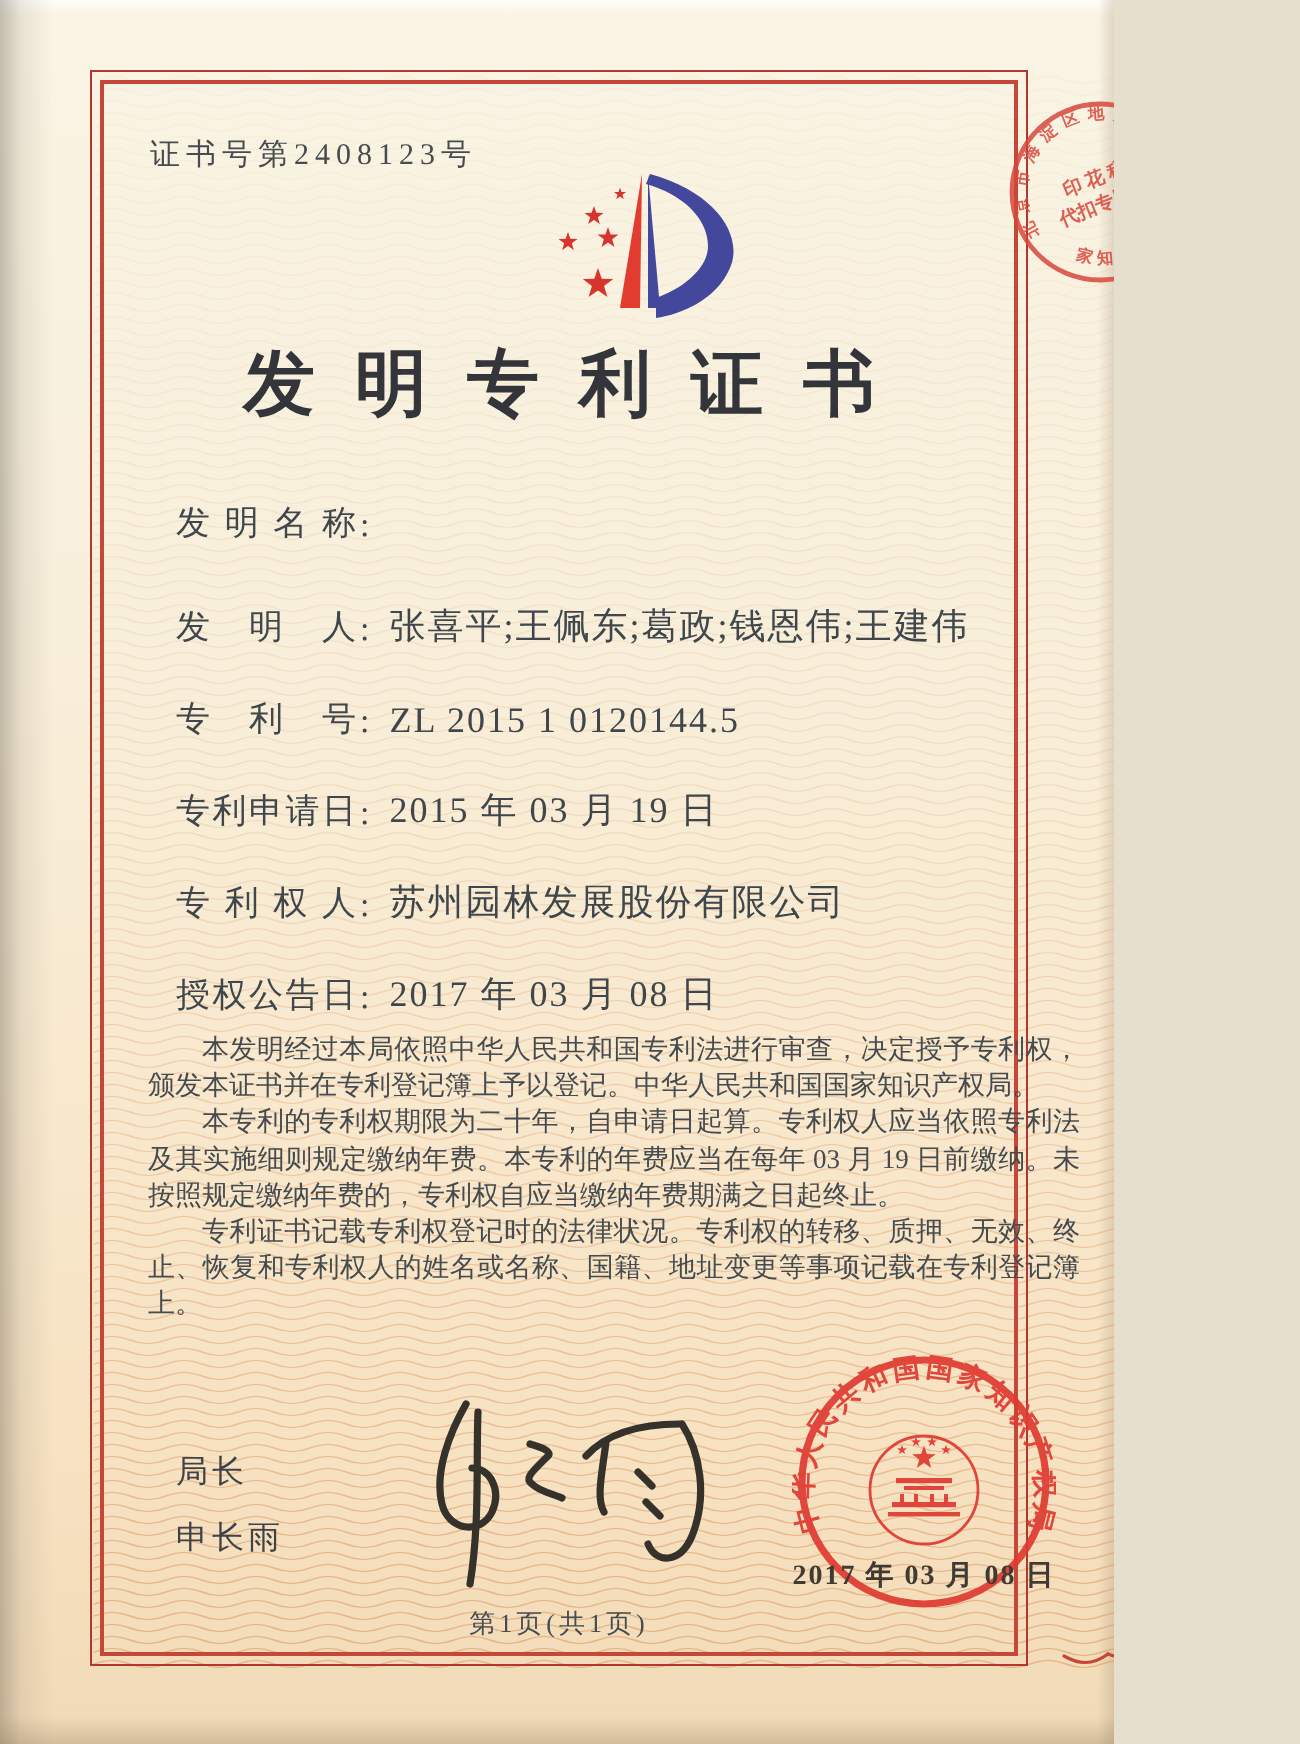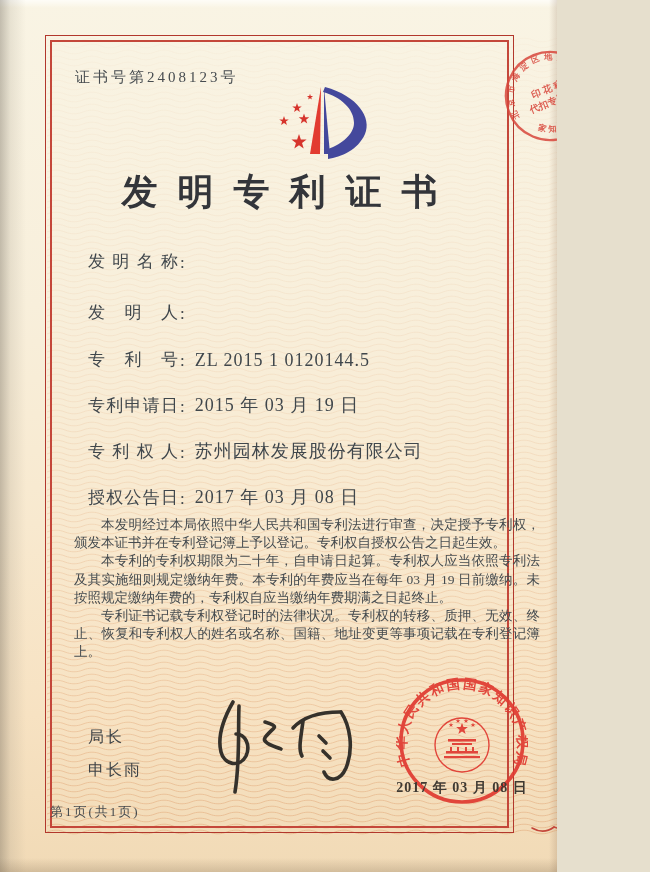--- a/index.html
+++ b/index.html
@@ -33,21 +33,21 @@
   .field-value{font-size:18px;letter-spacing:1px;white-space:nowrap;}
   .body-text{position:absolute;left:74px;top:516px;width:466px;
     font-size:13.5px;line-height:18.2px;color:#454b4f;text-align:justify;}
   .body-text p{margin:0;text-indent:2em;}
   .sig-left{position:absolute;left:88px;top:720px;font-size:16px;color:#3e4347;line-height:33px;letter-spacing:2px;}
   #signature{position:absolute;left:195px;top:688px;}
   #big-seal{position:absolute;left:396px;top:675px;opacity:.92;}
   .seal-date{position:absolute;left:394px;top:779px;width:136px;text-align:center;
     font-size:14px;font-weight:bold;color:#3f3a33;letter-spacing:1px;white-space:nowrap;}
   #tax-stamp{position:absolute;left:502px;top:48px;opacity:.85;}
-  .footer-page{position:absolute;left:50px;right:48px;top:803px;text-align:left;
+  .footer-page{position:absolute;left:50px;right:48px;top:803px;text-align:center;
     font-size:13px;color:#474c50;letter-spacing:2px;}
   #corner-flourish{position:absolute;left:528px;top:732px;}
 </style>
 </head>
 <body>
 
 <div id="photo">
   <div class="edge-top"></div>
   <div class="edge-left"></div>
   <div class="edge-right"></div>
@@ -108,20 +108,21 @@
   <div class="title">发明专利证书</div>
 
   <div class="fields">
     <div class="field-row" style="top:2px">
       <span class="field-label">发明名称</span>
         <span class="field-colon">:</span>
     </div>
     <div class="field-row" style="top:53px">
       <span class="field-label">发明人</span>
         <span class="field-colon">:</span>
+      <span class="field-value">张喜平;王佩东;葛政;钱恩伟;王建伟</span>
     </div>
     <div class="field-row" style="top:100px">
       <span class="field-label">专利号</span>
         <span class="field-colon">:</span>
       <span class="field-value">ZL 2015 1 0120144.5</span>
     </div>
     <div class="field-row" style="top:145px">
       <span class="field-label">专利申请日</span>
         <span class="field-colon">:</span>
       <span class="field-value">2015 年 03 月 19 日</span>
@@ -132,21 +133,21 @@
       <span class="field-value">苏州园林发展股份有限公司</span>
     </div>
     <div class="field-row" style="top:237px">
       <span class="field-label">授权公告日</span>
         <span class="field-colon">:</span>
       <span class="field-value">2017 年 03 月 08 日</span>
     </div>
   </div>
 
   <div class="body-text">
-    <p>本发明经过本局依照中华人民共和国专利法进行审查，决定授予专利权，颁发本证书并在专利登记簿上予以登记。专利权自授权公告之日起生效。</p>
+    <p>本发明经过本局依照中华人民共和国专利法进行审查，决定授予专利权，颁发本证书并在专利登记簿上予以登记。中华人民共和国国家知识产权局。</p>
     <p>本专利的专利权期限为二十年，自申请日起算。专利权人应当依照专利法及其实施细则规定缴纳年费。本专利的年费应当在每年 03 月 19 日前缴纳。未按照规定缴纳年费的，专利权自应当缴纳年费期满之日起终止。</p>
     <p>专利证书记载专利权登记时的法律状况。专利权的转移、质押、无效、终止、恢复和专利权人的姓名或名称、国籍、地址变更等事项记载在专利登记簿上。</p>
   </div>
 
   <div class="sig-left">
     <div>局长</div>
     <div>申长雨</div>
   </div>
 
   <svg id="signature" width="185" height="115" viewBox="0 0 185 115">

